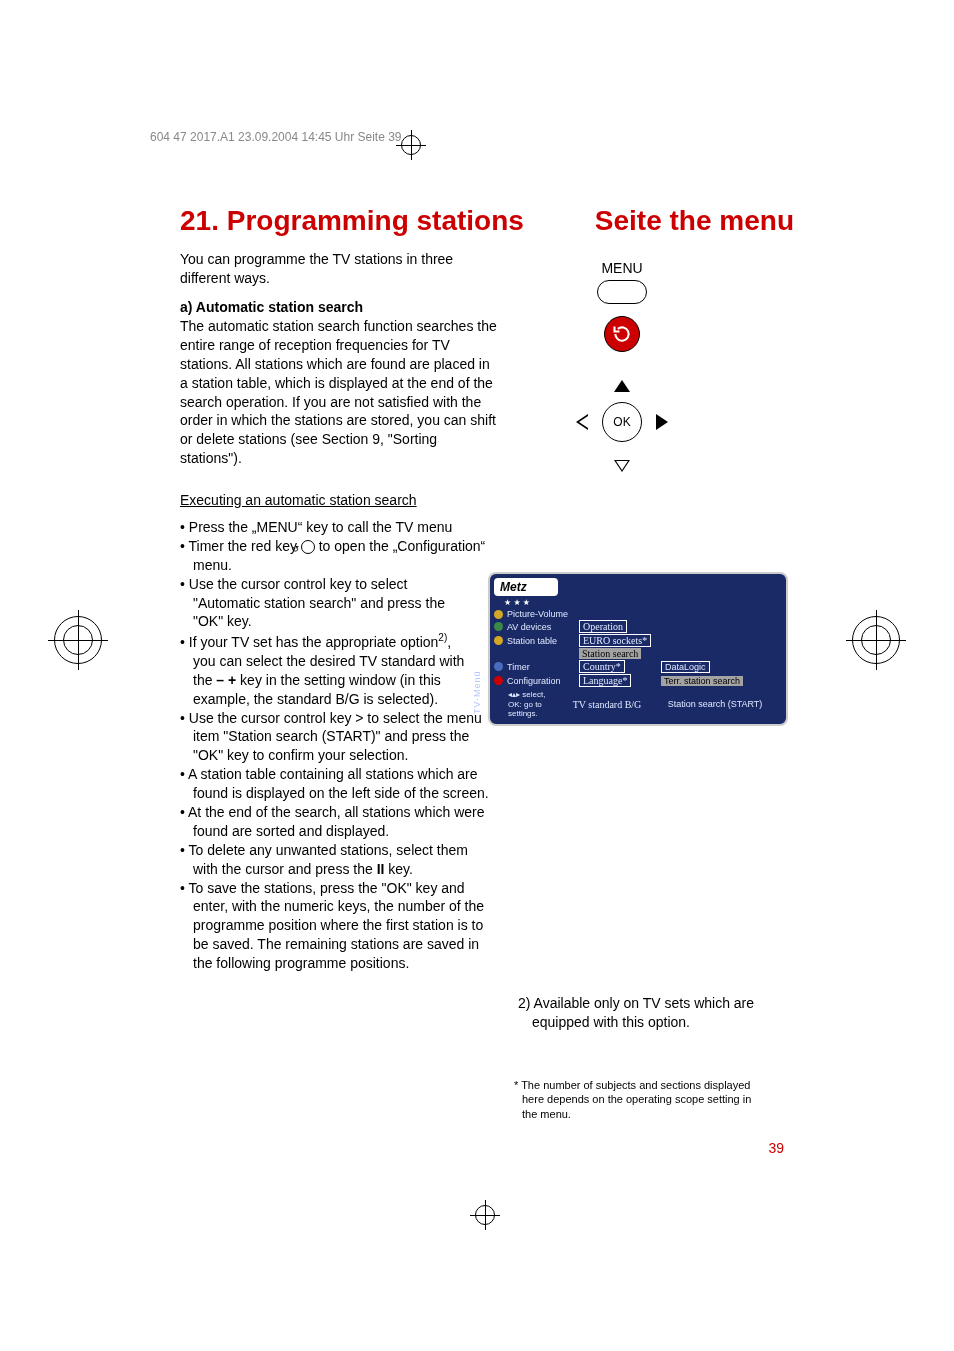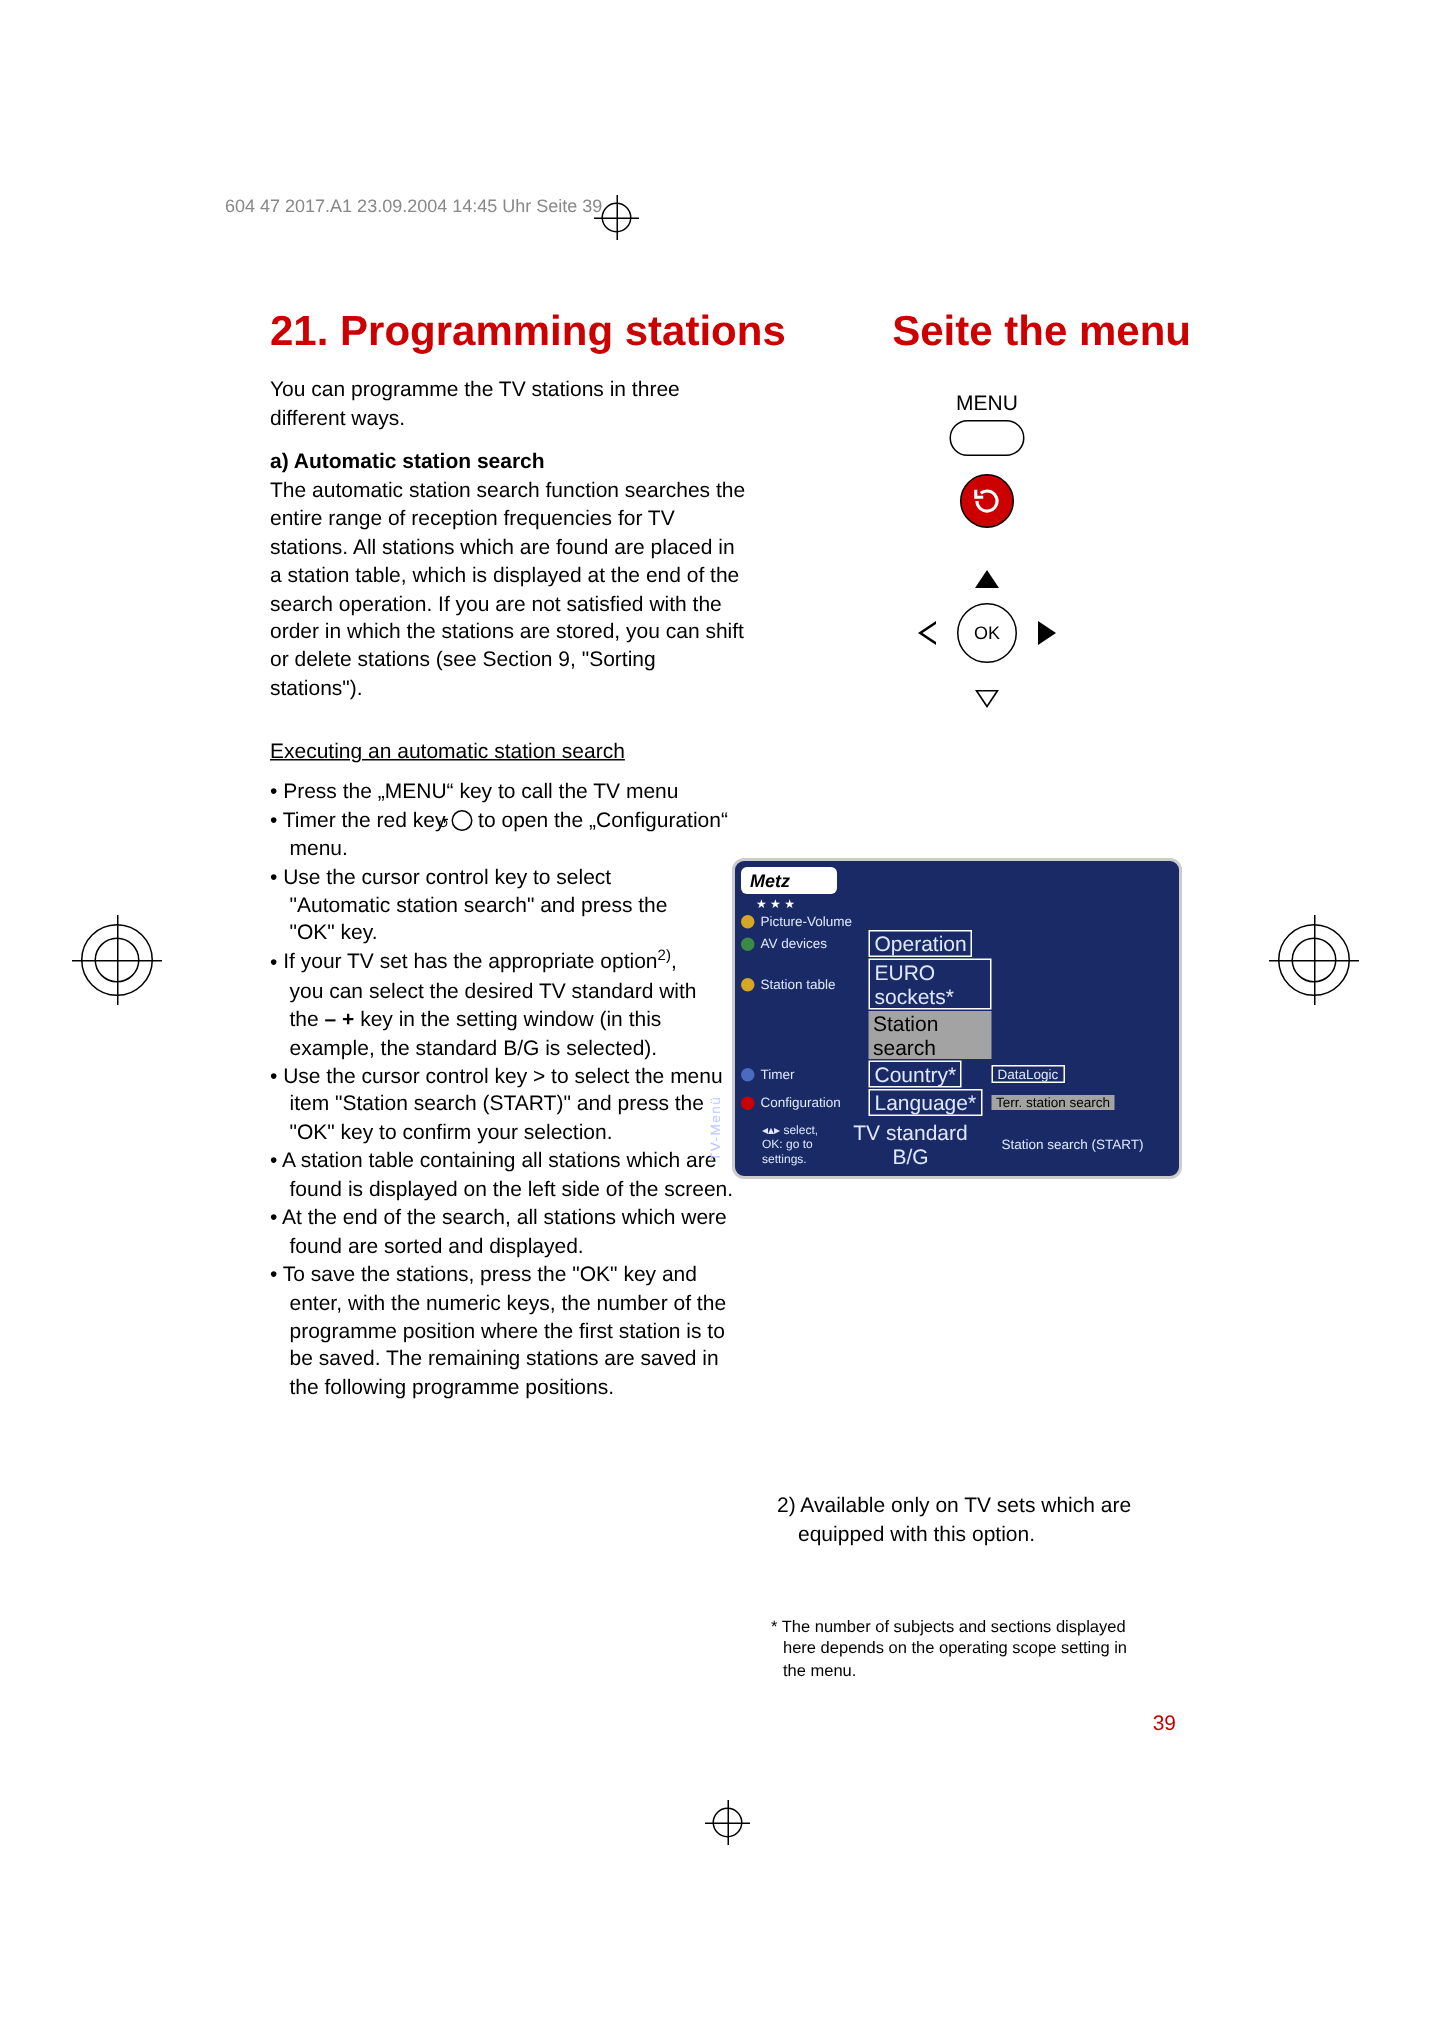--- a/index.html
+++ b/index.html
@@ -80,21 +80,21 @@
     .bullets li {
       list-style: none;
       margin-bottom: 0;
       padding-left: 13px;
       text-indent: -13px;
     }
     .bullets li::before { content: "• "; }
     .menu-graphic {
       position: absolute;
       top: 260px;
-      left: 588px;
+      left: 552px;
       width: 140px;
       text-align: center;
     }
     .menu-label { font-size: 14px; margin-bottom: 4px; }
     .menu-btn {
       width: 50px; height: 24px;
       border: 1.5px solid #000;
       border-radius: 12px;
       margin: 0 auto 12px;
     }
@@ -186,21 +186,21 @@
     .dot {
       width: 9px; height: 9px; border-radius: 50%;
       margin-right: 4px;
       flex-shrink: 0;
     }
     .dot-yellow { background: #d4a726; }
     .dot-green { background: #3a8a46; }
     .dot-blue { background: #4a6bbf; }
     .dot-red { background: #c00; }
     .col1 { width: 72px; font-size: 9px; }
-    .col2 { width: 82px; font-size: 14px; }
+    .col2 { width: 82px; font-size: 10px; font-family: Liberation Serif, serif; }
     .col3 { flex: 1; font-size: 9px; }
     .boxed-white {
       border: 1px solid #fff;
       padding: 0px 3px;
       display: inline-block;
     }
     .filled-white {
       background: #a3a3a3;
       color: #000;
       padding: 0px 3px;
@@ -315,20 +315,23 @@
     </span>
     <span> to open the „Configuration“ menu.</span>
   </li>
   <li class="bullets-narrow">Use the cursor control key to select "Automatic station search" and press the "OK" key.</li>
   <li class="bullets-narrow">
     <span>If your TV set has the appropriate option</span><span class="sup">2)</span><span>, you can select the desired TV standard with the </span><b>– +</b><span> key in the setting window (in this example, the standard B/G is selected).</span>
   </li>
   <li style="width:310px;">Use the cursor control key &gt; to select the menu item "Station search (START)" and press the "OK" key to confirm your selection.</li>
   <li>A station table containing all stations which are found is displayed on the left side of the screen.</li>
   <li>At the end of the search, all stations which were found are sorted and displayed.</li>
+  <li>
+    <span>To delete any unwanted stations, select them with the cursor and press the </span><b>II</b><span> key.</span>
+  </li>
   <li>To save the stations, press the "OK" key and enter, with the numeric keys, the number of the programme position where the first station is to be saved. The remaining stations are saved in the following programme positions.</li>
 </ul>
 
 <div class="menu-graphic">
   <div class="menu-label">MENU</div>
   <div class="menu-btn"></div>
   <div class="red-btn">
     <svg viewBox="0 0 24 24" fill="none" stroke="#fff" stroke-width="2.5">
       <path d="M4 12a8 8 0 1 0 3-6.2"></path>
       <path d="M3 3v6h6"></path>

